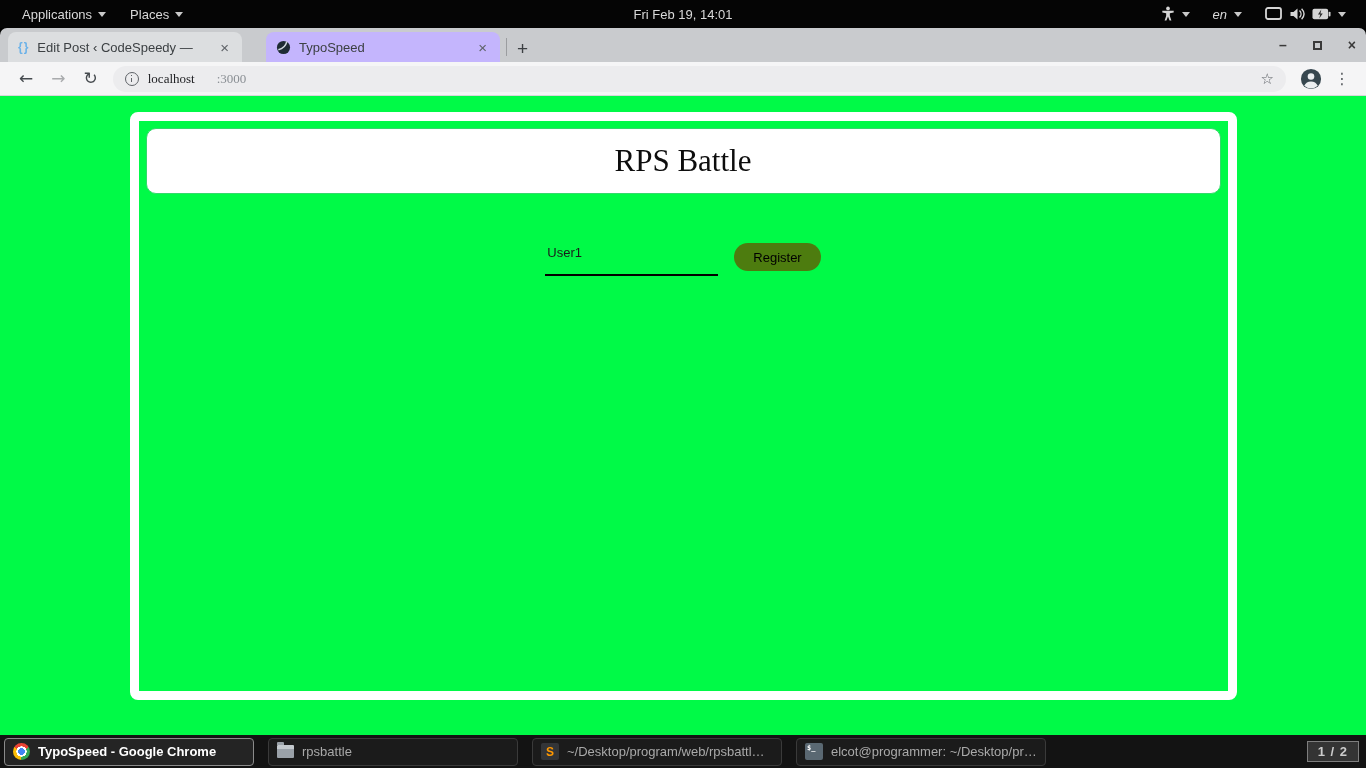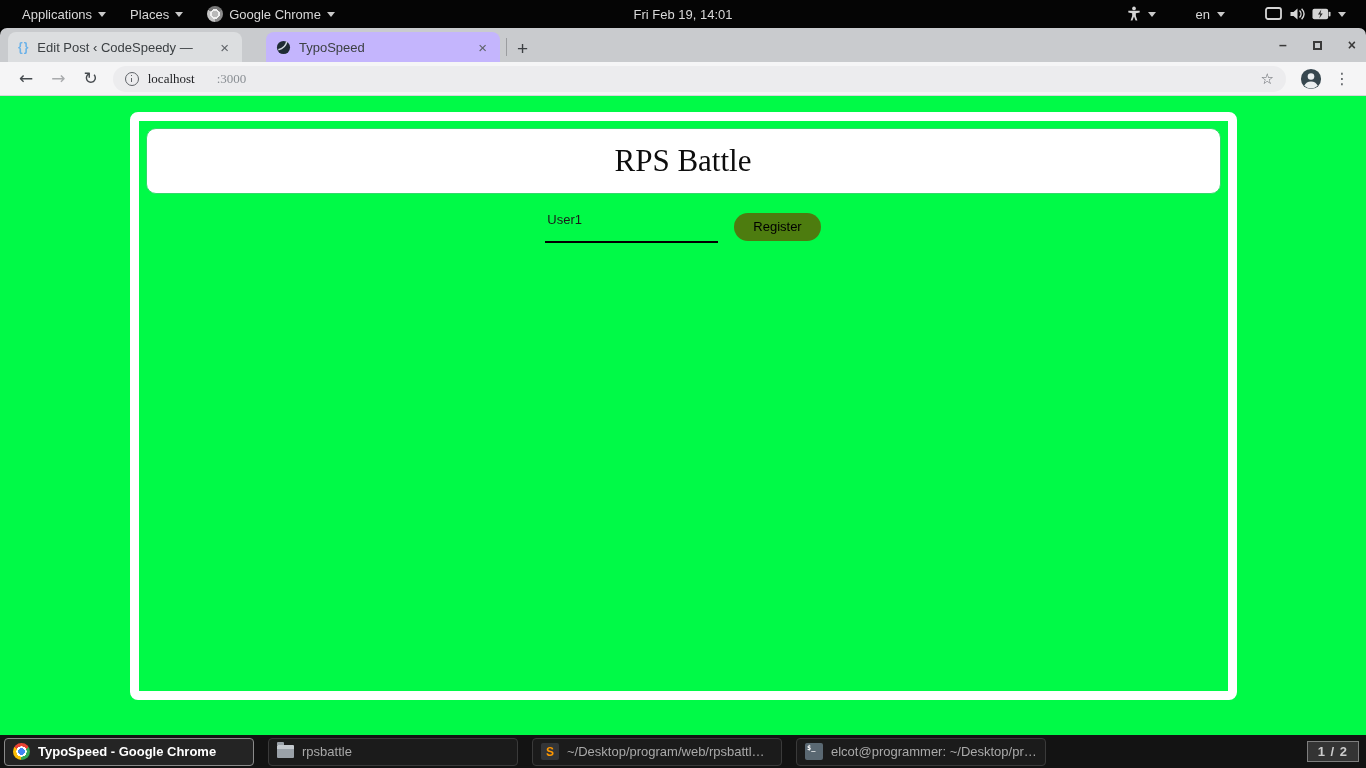--- a/index.html
+++ b/index.html
@@ -18,21 +18,21 @@
   }
   .caret {
     display: inline-block; width: 0; height: 0;
     border-left: 4px solid transparent; border-right: 4px solid transparent;
     border-top: 5px solid #c9c9c9; margin-top: 1px;
   }
   .topbar-clock {
     position: absolute; left: 50%; transform: translateX(-50%);
     color: #d9d9d9;
   }
-  .topbar-right { margin-left: auto; display: flex; align-items: flex-end; gap: 20px; }
+  .topbar-right { margin-left: auto; display: flex; align-items: flex-end; gap: 3px; font-style: italic; }
   .topbar-right .grp { display: flex; align-items: center; gap: 7px; padding: 0 10px; height: 28px; }
   .chrome-mono {
     width: 16px; height: 16px; border-radius: 50%;
     background:
       radial-gradient(circle, #b9b9b9 0 28%, #efefef 29% 42%, rgba(0,0,0,0) 43%),
       conic-gradient(from 60deg, #8d8d8d 0 120deg, #c4c4c4 0 240deg, #787878 0 360deg);
   }
 
   
   .tabstrip {
@@ -92,21 +92,21 @@
     border: 9px solid #ffffff; border-radius: 8px; padding: 7px;
   }
   .rps-header {
     background: #ffffff; border: 1px solid #35d96b; border-radius: 10px;
     height: 66px; display: flex; align-items: center; justify-content: center;
   }
   .rps-title {
     font-family: "Liberation Serif", serif; font-size: 31px; color: #0d0d0d;
   }
   .rps-form-row {
-    margin-top: 15px; display: flex; justify-content: center; align-items: center; gap: 16px;
+    margin-top: 48px; display: flex; justify-content: center; align-items: flex-start; gap: 16px;
   }
   .username-input {
     width: 173px; height: 34px; background: transparent;
     border: none; border-bottom: 2px solid #000;
     font-family: "Liberation Sans", sans-serif; font-size: 13px; color: #1a1a1a;
     padding: 0 2px 12px; outline: none;
   }
   .register-btn {
     height: 28px; padding: 0 19px; background: #4d7c0f; border: none;
     border-radius: 14px; font-family: "Liberation Sans", sans-serif;
@@ -165,25 +165,20 @@
 </head>
 <body>
 
 <div class="topbar">
   <div class="menu-item">
     <span>Applications</span>
     <span class="caret"></span>
   </div>
   <div class="menu-item">
     <span>Places</span>
-    <span class="caret"></span>
-  </div>
-  <div class="menu-item">
-    <span class="chrome-mono"></span>
-    <span>Google Chrome</span>
     <span class="caret"></span>
   </div>
 
   <div class="topbar-clock">Fri Feb 19, 14:01</div>
 
   <div class="topbar-right">
     <div class="grp">
       <svg width="14" height="16" viewBox="0 0 16 18">
         <circle cx="8" cy="2.6" r="2.1" fill="#d5d5d5"></circle>
         <path d="M1.5 5.2 h13 v2 l-4.4 .9 v3.1 l1.8 5.3 h-2.1 L8 11.9 6.2 16.5 H4.1 l1.8 -5.3 V8.1 L1.5 7.2 z" fill="#d5d5d5"></path>

